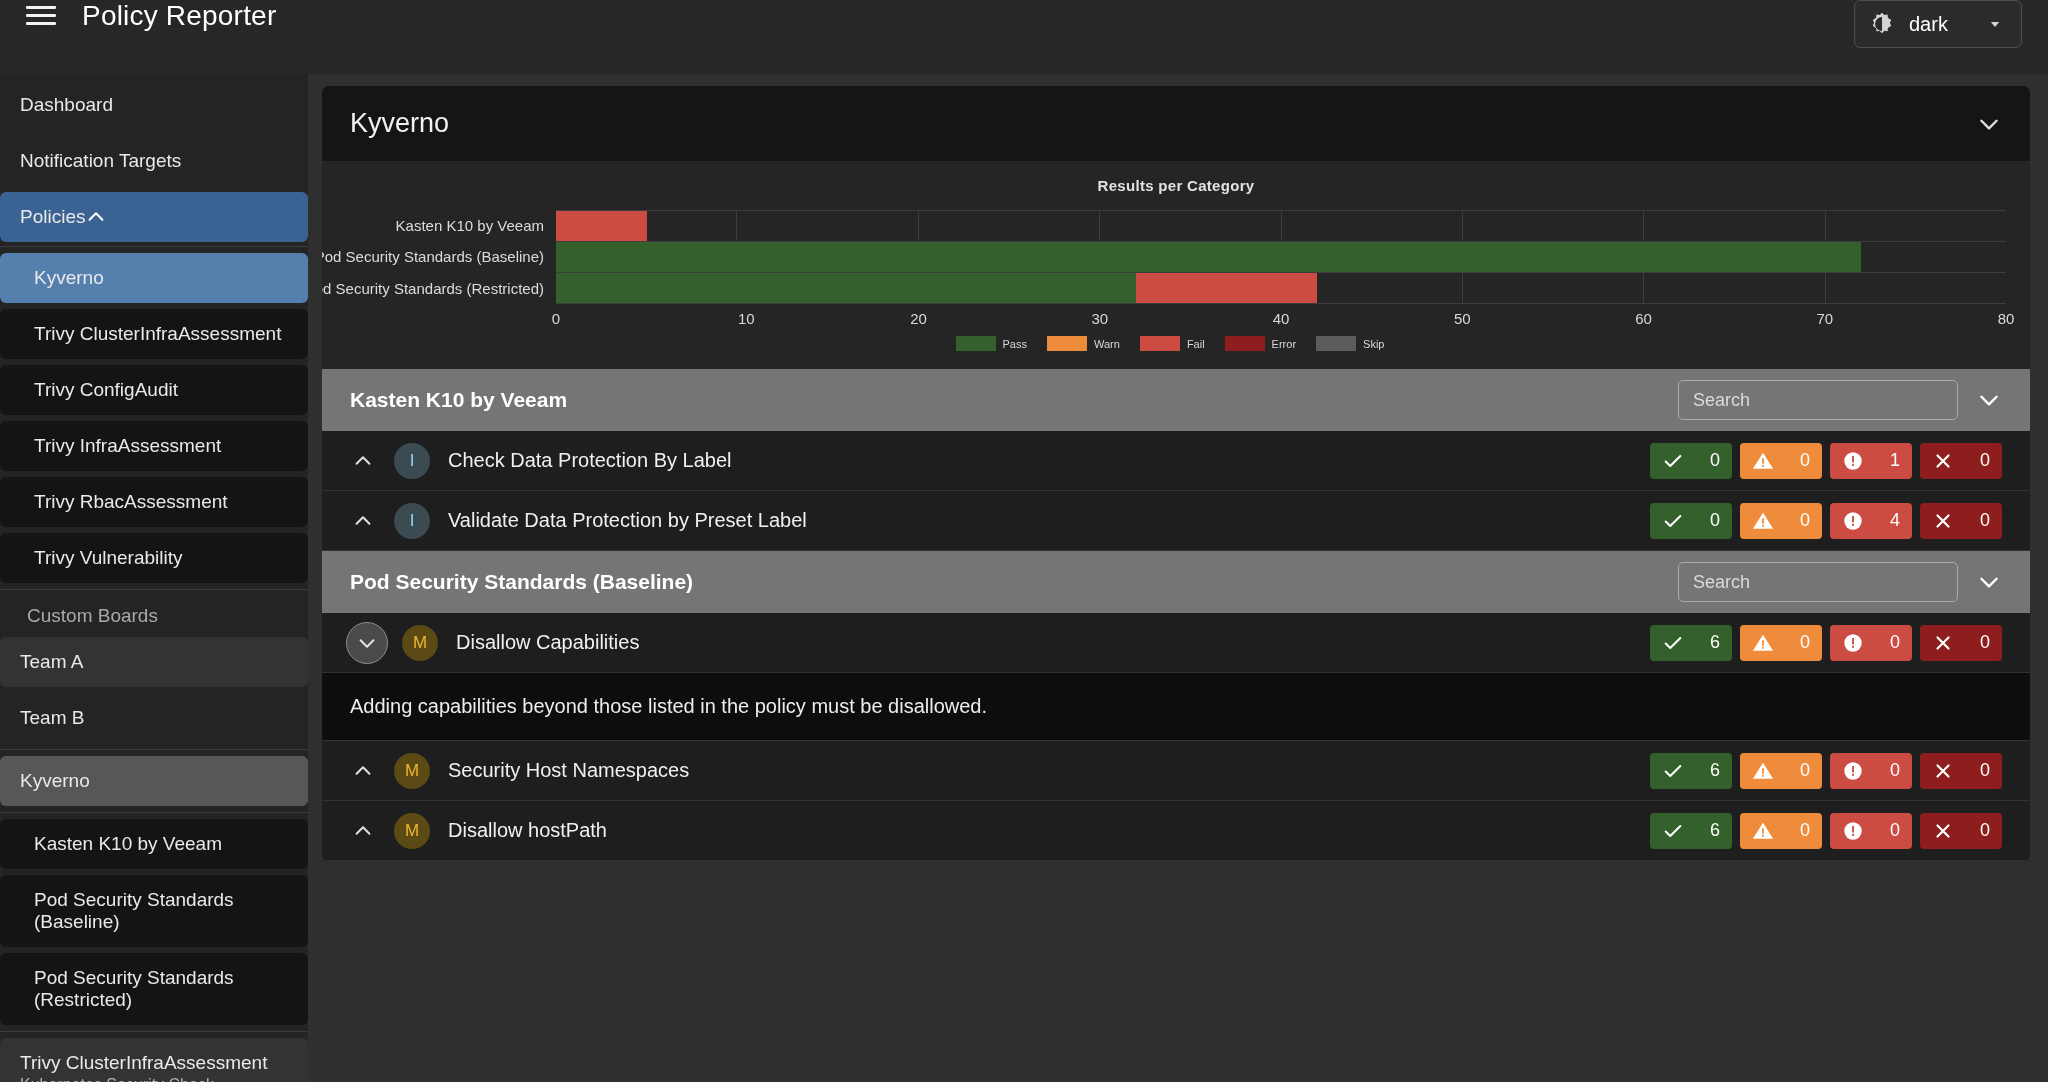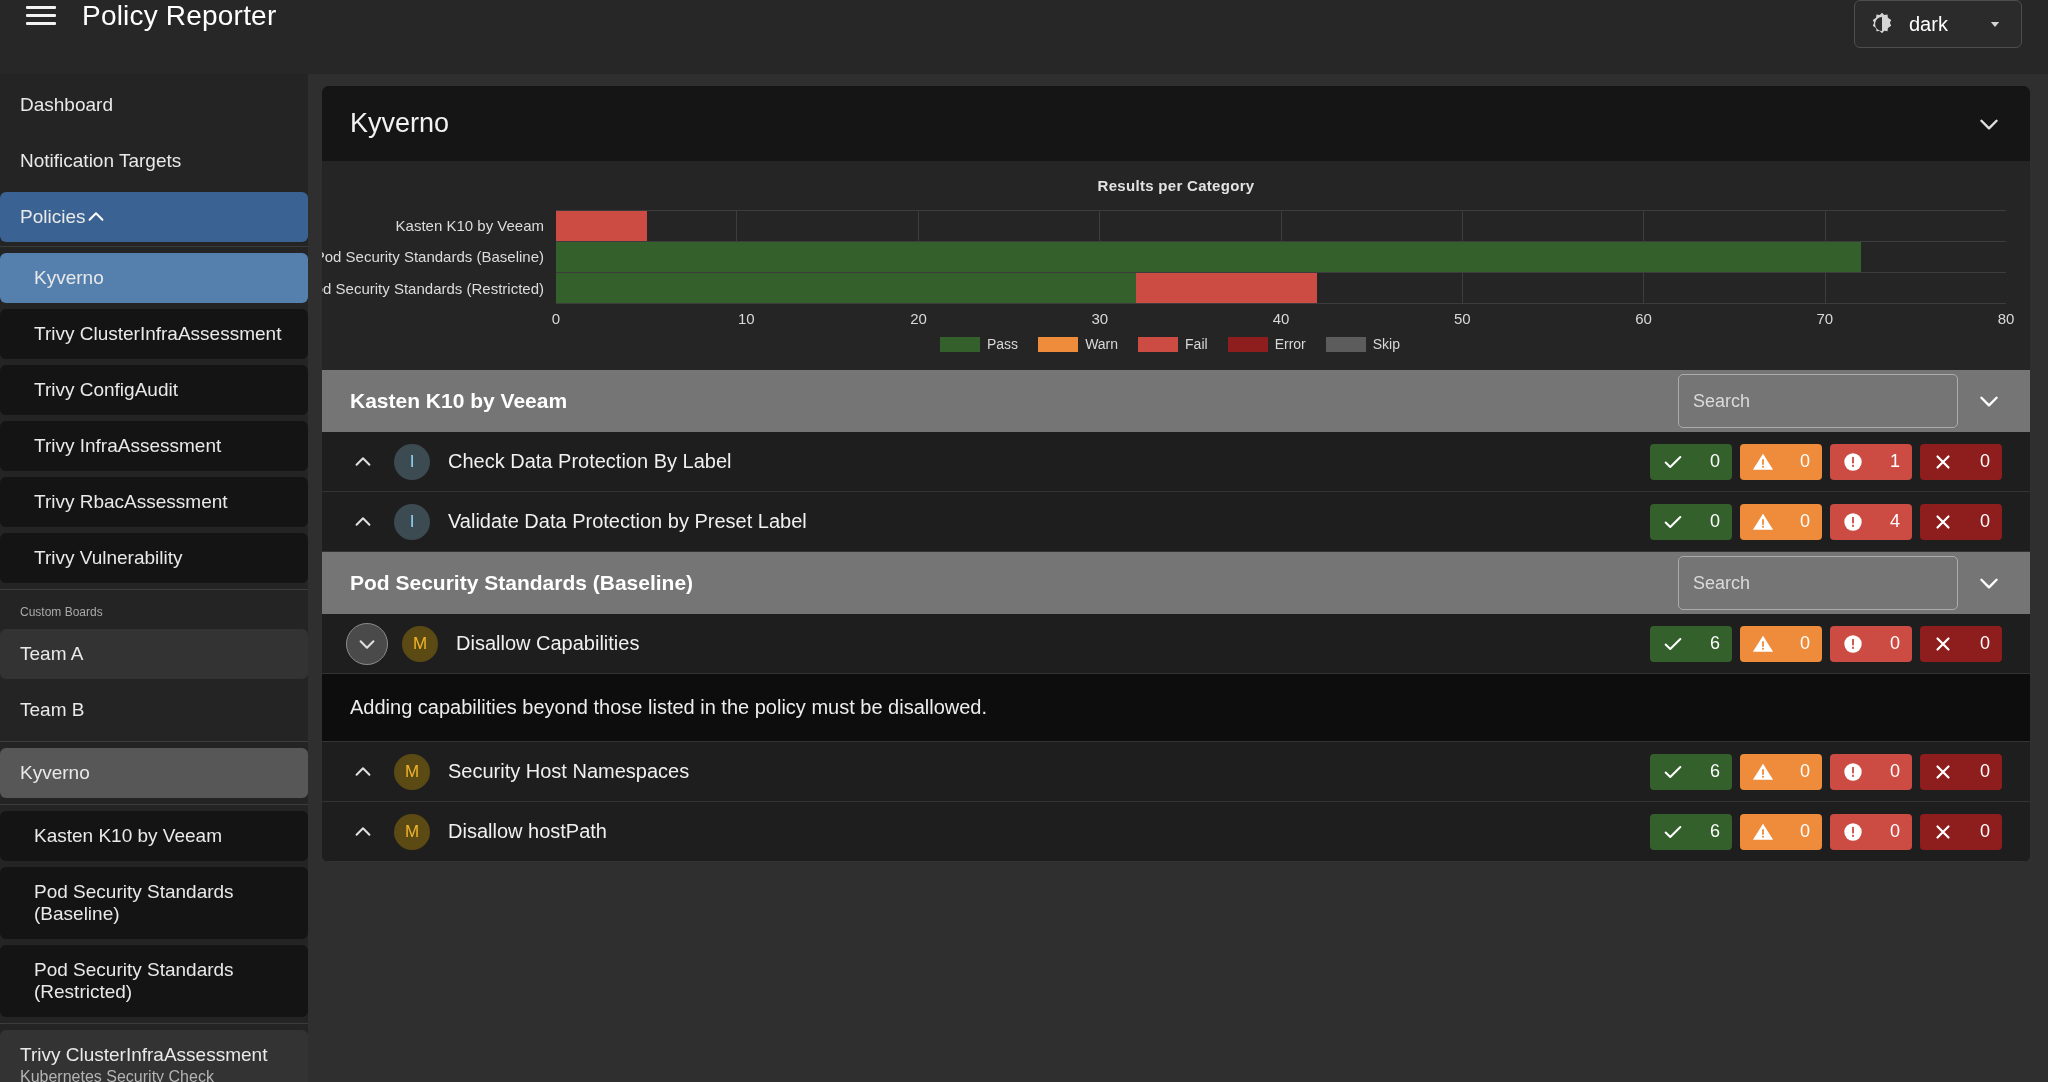--- a/index.html
+++ b/index.html
@@ -53,21 +53,21 @@
   .nav-item.dark { background: #141414; }
   .nav-item.grey { background: #333333; }
   .nav-item.greyer { background: #575757; }
   .nav-item.active-parent {
     background: #3a6393; display: flex; align-items: center; 
     margin: 0 0 4px 0;
   }
   .nav-item.active-child { background: #5580ae; padding-left: 34px; }
   .nav-item.child { padding-left: 34px; }
   .nav-sep { height: 1px; background: #3c3c3c; margin: 3px 0 6px 0; }
-  .nav-section-label { font-size: 12px; color: #a9a9a9; padding: 9px 20px 10px 20px; }
+  .nav-section-label { font-size: 19px; color: #a9a9a9; padding: 9px 20px 10px 20px; margin-left: 7px; }
   .nav-item .sub { display: block; font-size: 16px; color: #b4b4b4; margin-top: 2px; }
 
   
   .main { flex: 1; min-width: 0; background: #2f2f2f; padding: 12px 18px 0 14px; overflow: hidden; }
   .card { background: #1e1e1e; border-radius: 7px; overflow: hidden; }
 
   .card-head {
     background: #151515; padding: 22px 28px;
     display: flex; align-items: center; justify-content: space-between;
     min-height: 66px;
@@ -91,30 +91,30 @@
               border-bottom: 1px solid #3d3d3d; }
   .plot-row:first-child { border-top: 1px solid #3d3d3d; }
   .bar-stack { display: flex; height: 30px; width: 100%; }
   .bar-seg { height: 100%; }
   .axis { display: flex; margin-left: 210px; position: relative; height: 26px; }
   .axis-tick { position: absolute; transform: translateX(-50%); font-size: 15px; color: #d9d9d9; top: 6px; }
   .legend { display: flex; align-items: center; justify-content: center; gap: 8px;
             padding: 6px 0 8px 0; }
   .legend-item { display: flex; align-items: center; gap: 7px; margin-right: 12px; }
   .legend-swatch { width: 40px; height: 15px; display: block; }
-  .legend-text { font-size: 14px; color: #d8d8d8; }
+  .legend-text { font-size: 11px; color: #d8d8d8; }
 
   
   .group-head {
     background: #757575; padding: 0 28px;
     height: 62px; display: flex; align-items: center; gap: 18px;
   }
   .group-title { font-size: 21px; font-weight: bold; color: #ffffff; flex: 1; }
   .search-box {
-    width: 280px; height: 54px; border: 1px solid #acacac; border-radius: 5px;
+    width: 280px; height: 40px; border: 1px solid #acacac; border-radius: 5px;
     background: transparent; color: #ffffff; font-size: 18px; padding: 0 14px;
     font-family: "Liberation Sans", sans-serif;
   }
   .search-box::placeholder { color: #dadada; }
 
   
   .policy-row {
     height: 60px; display: flex; align-items: center; gap: 0;
     padding: 0 28px 0 24px; border-bottom: 1px solid #333333; background: #1e1e1e;
   }

